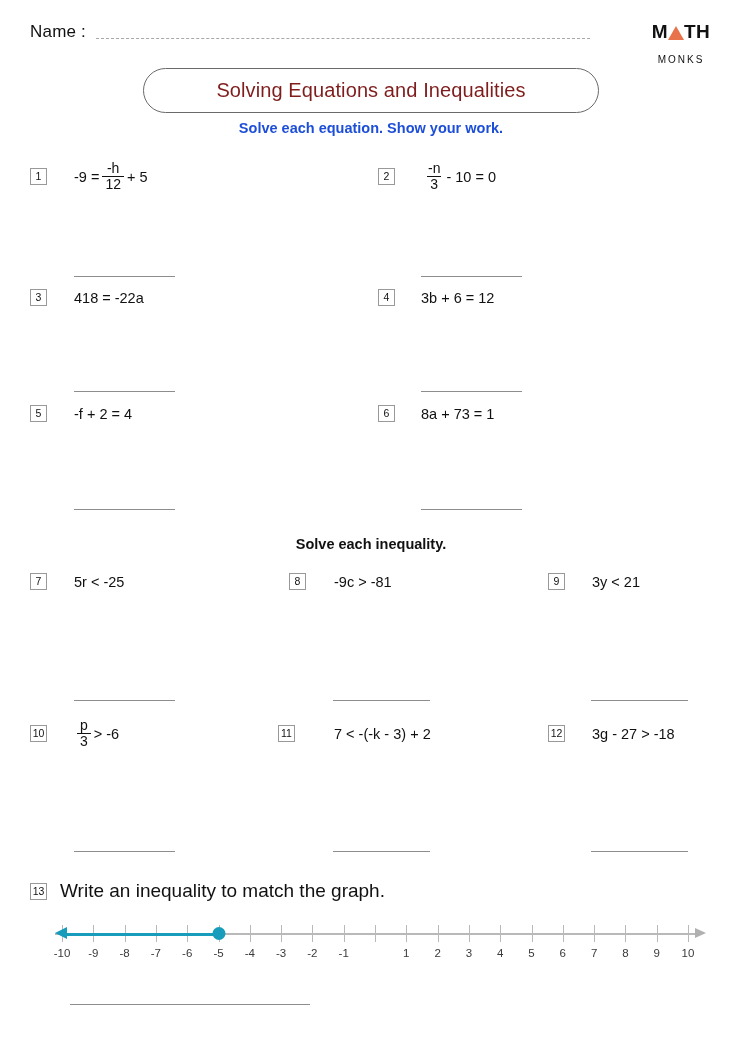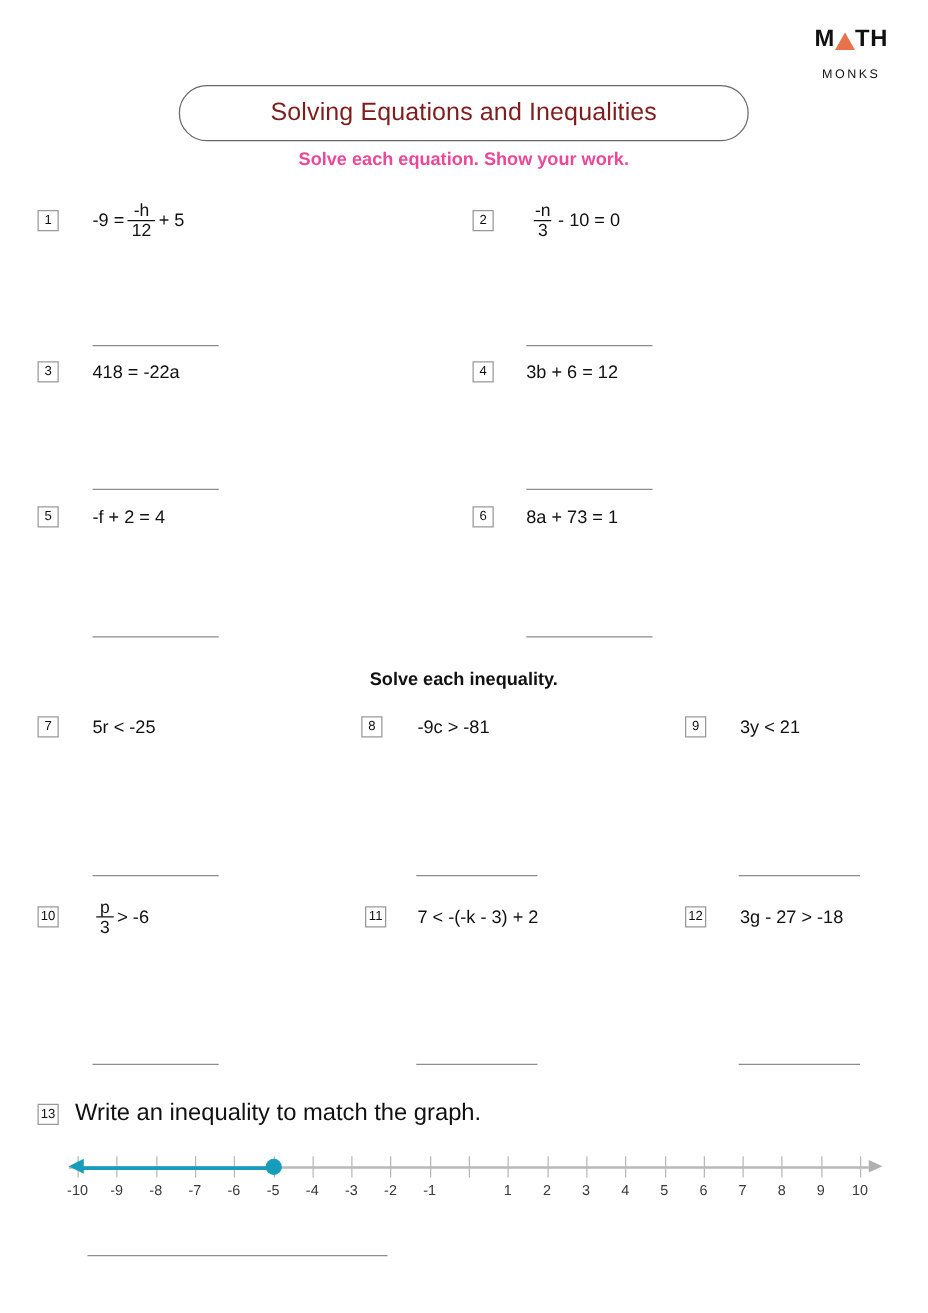--- a/index.html
+++ b/index.html
@@ -91,21 +91,21 @@
     color: #7f1d1d;
     white-space: nowrap;
   }
 
   .subtitle {
     position: absolute;
     top: 120px; left: 0; right: 0;
     text-align: center;
     font-size: 14.5px;
     font-weight: bold;
-    color: #ec4899;
+    color: #1d4ed8;
   }
   .subtitle2 {
     position: absolute;
     top: 536px; left: 0; right: 0;
     text-align: center;
     font-size: 14.5px;
     font-weight: bold;
     color: #111;
   }
 
@@ -210,20 +210,24 @@
     width: 13px; height: 13px;
     border-radius: 50%;
     background: #179dbb;
     transform: translateX(-50%);
   }
 </style>
 </head>
 <body>
 
 <div class="header">
+  <div class="name-row">
+    <span class="name-label">Name :</span>
+    <span class="name-line"></span>
+  </div>
 
   <div class="logo">
     <div class="logo-top">
       <span>M</span>
       <span class="logo-tri"></span>
       <span>TH</span>
     </div>
     <div class="logo-bottom">MONKS</div>
   </div>
 </div>
@@ -287,21 +291,21 @@
 <div class="qnum" style="left:30px; top:725px;">10</div>
 <div class="qtext" style="left:74px; top:717px; height:34px;">
   <span class="frac">
     <span class="num">p</span>
     <span class="den">3</span>
   </span>
   <span> &gt; -6</span>
 </div>
 <div class="ansline" style="left:74px; top:851px; width:101px;"></div>
 
-<div class="qnum" style="left:292px; top:725px;">11</div>
+<div class="qnum" style="left:278px; top:725px;">11</div>
 <div class="qtext" style="left:334px; top:725px; height:17px;">7 &lt; -(-k - 3) + 2</div>
 <div class="ansline" style="left:333px; top:851px; width:97px;"></div>
 
 <div class="qnum" style="left:548px; top:725px;">12</div>
 <div class="qtext" style="left:592px; top:725px; height:17px;">3g - 27 &gt; -18</div>
 <div class="ansline" style="left:591px; top:851px; width:97px;"></div>
 
 <div class="qnum" style="left:30px; top:883px;">13</div>
 <div class="qtext" style="left:60px; top:881px; height:20px; font-size:19px;">Write an inequality to match the graph.</div>
 

